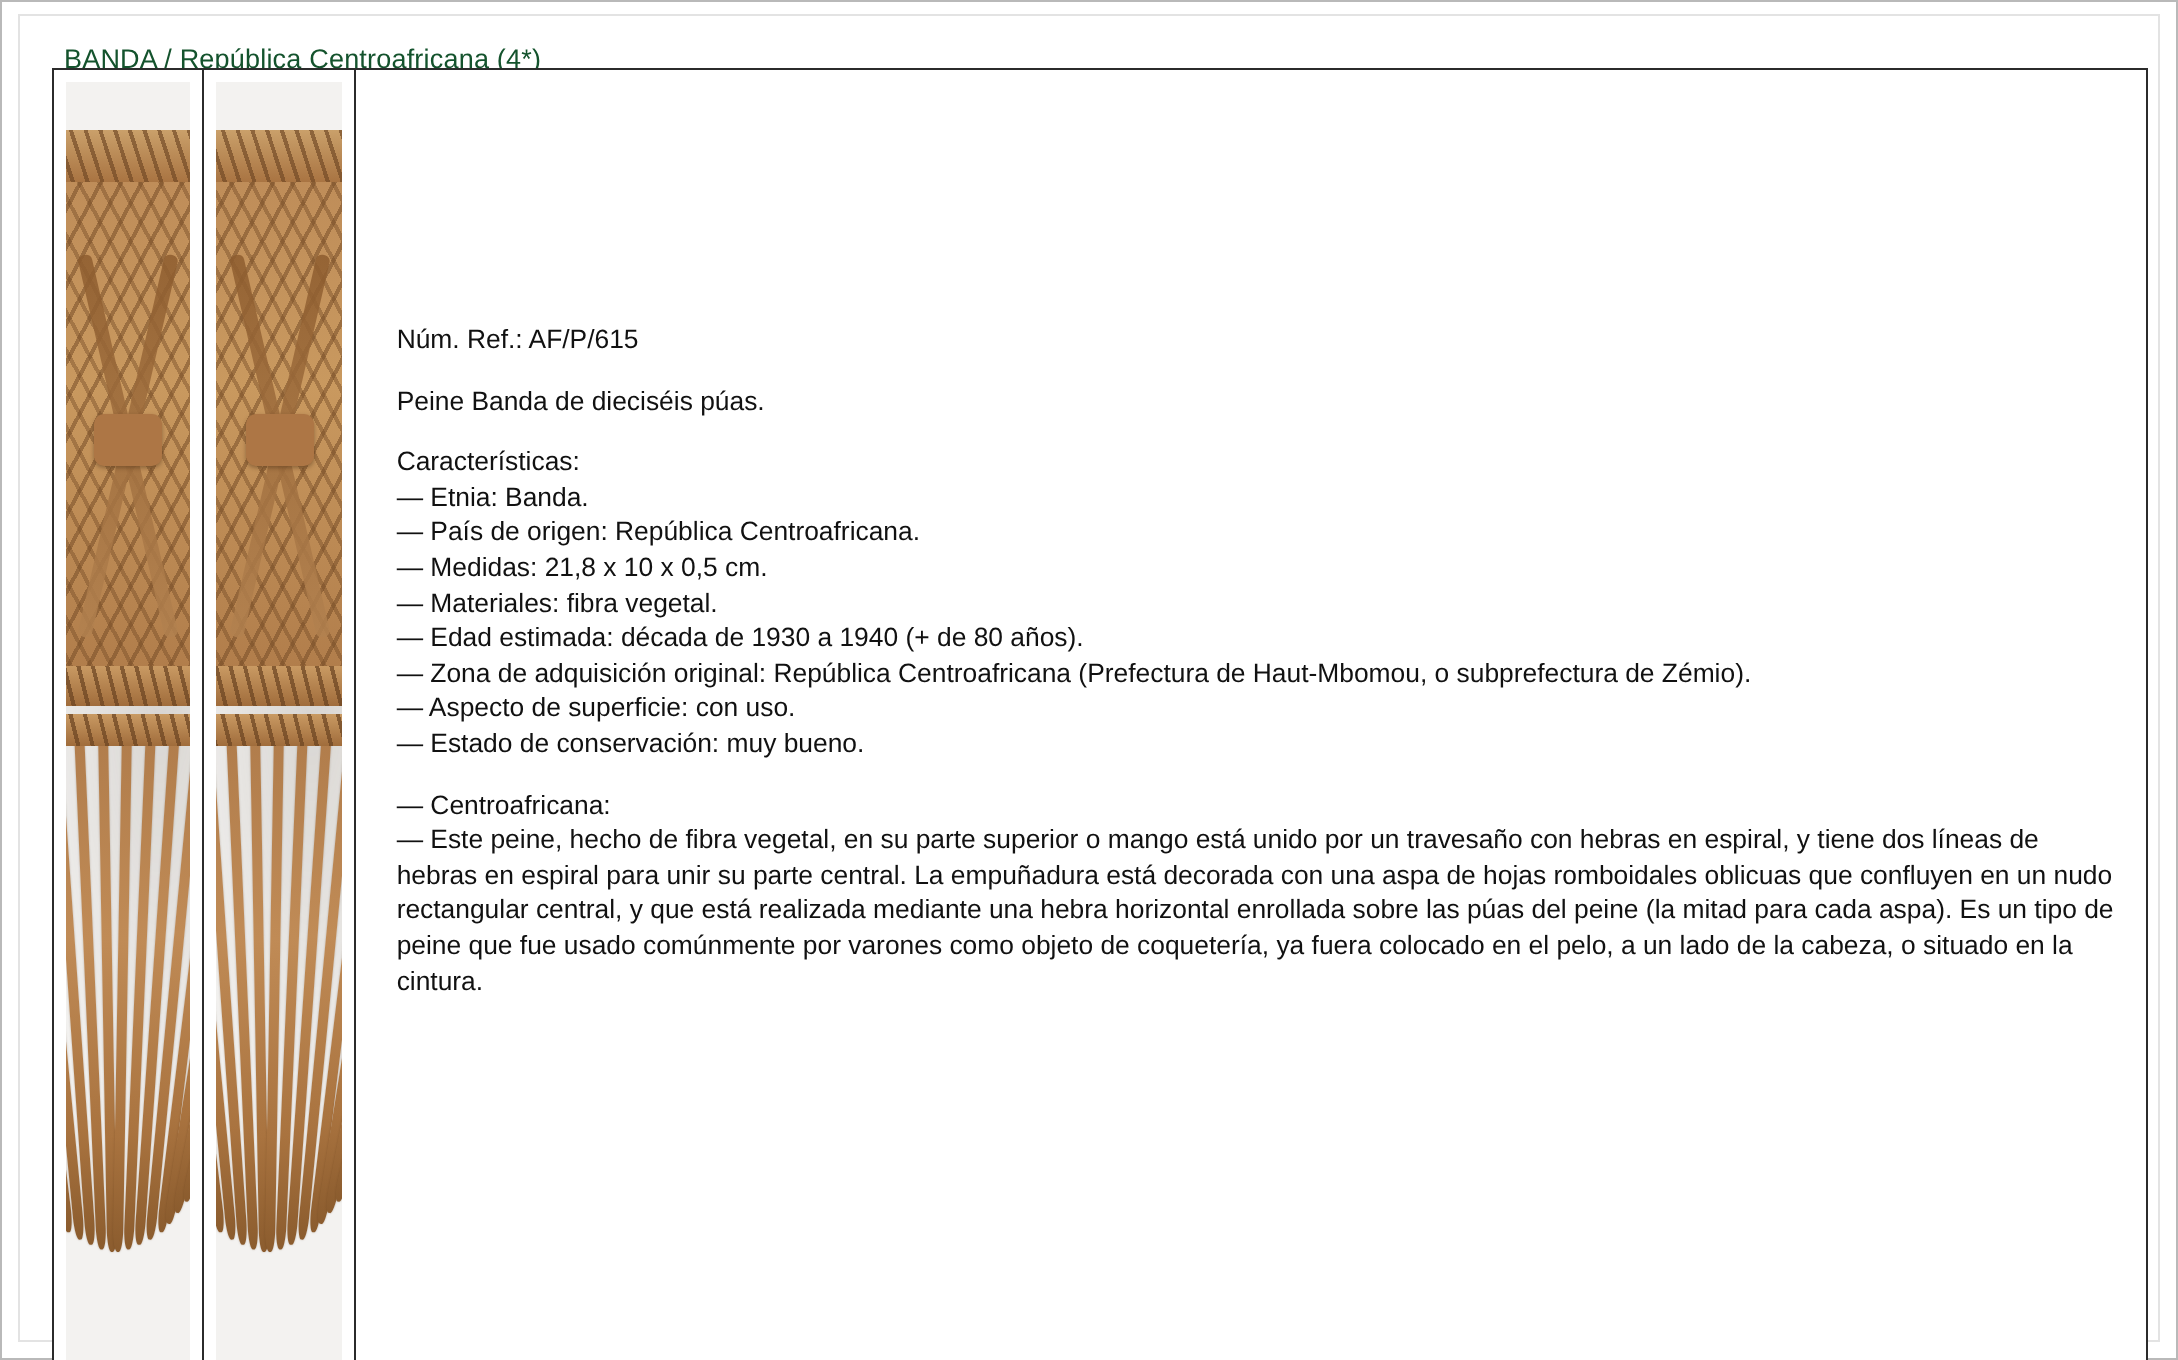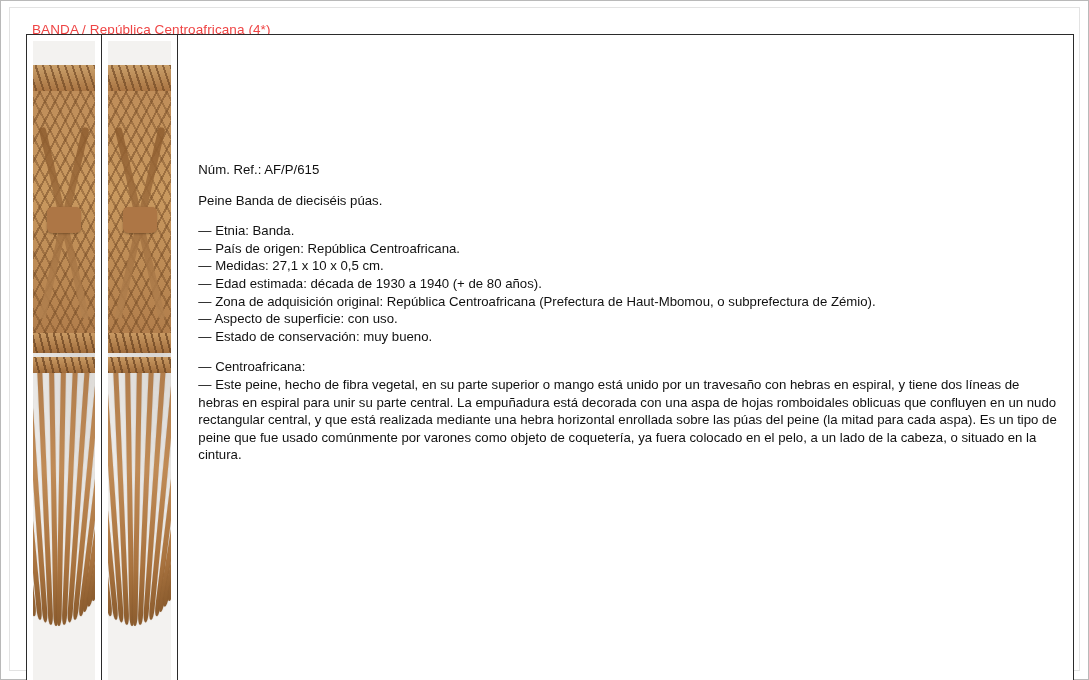--- a/index.html
+++ b/index.html
@@ -29,21 +29,21 @@
     bottom: 8px;
     box-sizing: border-box;
     border: 1px solid #e3e3e3;
     background: #ffffff;
   }
   .sheet-title {
     position: absolute;
     left: 22px;
     top: 14px;
     font-size: 13.5px;
-    color: #ef4444;
+    color: #14532d;
     letter-spacing: 0.1px;
     white-space: nowrap;
   }
   .card {
     position: absolute;
     left: 16px;
     top: 26px;
     width: 1048px;
     height: 653px;
     box-sizing: border-box;
@@ -286,23 +286,25 @@
             </div>
             <div class="weave-band"></div>
             <div class="weave-band lower"></div>
           </div>
         </div>
       </div>
 
       <div class="text-cell">
         <p>Núm. Ref.: AF/P/615</p>
         <p>Peine Banda de dieciséis púas.</p>
+        <p class="tight">Características:</p>
         <p class="tight">— Etnia: Banda.</p>
         <p class="tight">— País de origen: República Centroafricana.</p>
-        <p class="tight">— Medidas: 27,1 x 10 x 0,5 cm.</p>
+        <p class="tight">— Medidas: 21,8 x 10 x 0,5 cm.</p>
+        <p class="tight">— Materiales: fibra vegetal.</p>
         <p class="tight">— Edad estimada: década de 1930 a 1940 (+ de 80 años).</p>
         <p class="tight">— Zona de adquisición original: República Centroafricana (Prefectura de Haut-Mbomou, o subprefectura de Zémio).</p>
         <p class="tight">— Aspecto de superficie: con uso.</p>
         <p class="block">— Estado de conservación: muy bueno.</p>
         <p class="tight">— Centroafricana:</p>
         <p>— Este peine, hecho de fibra vegetal, en su parte superior o mango está unido por un travesaño con hebras en espiral, y tiene dos líneas de hebras en espiral para unir su parte central. La empuñadura está decorada con una aspa de hojas romboidales oblicuas que confluyen en un nudo rectangular central, y que está realizada mediante una hebra horizontal enrollada sobre las púas del peine (la mitad para cada aspa). Es un tipo de peine que fue usado comúnmente por varones como objeto de coquetería, ya fuera colocado en el pelo, a un lado de la cabeza, o situado en la cintura.</p>
       </div>
 
     </div>
   </div>

